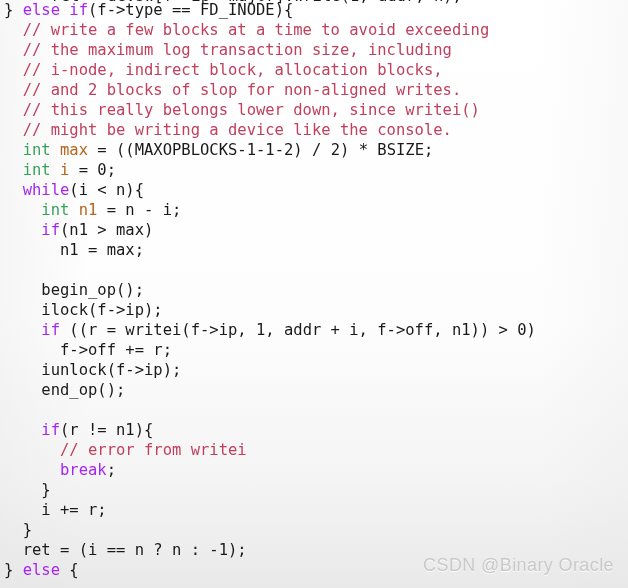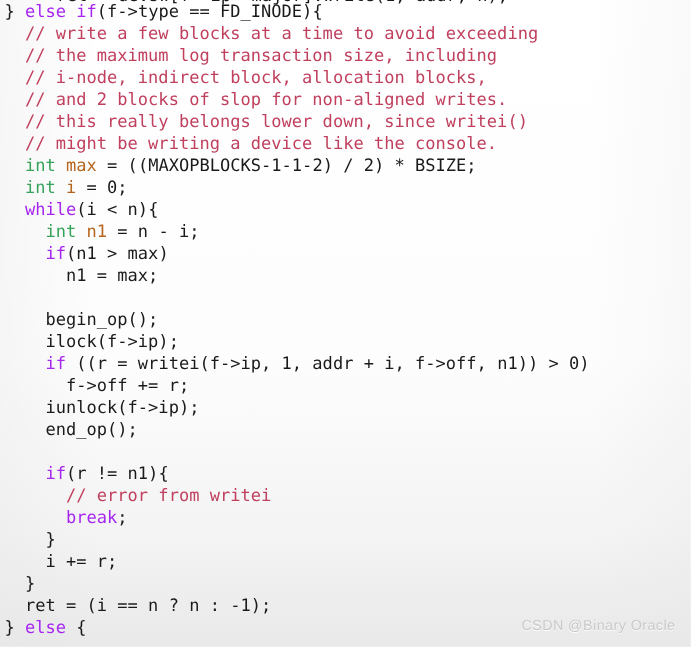--- a/index.html
+++ b/index.html
@@ -89,21 +89,21 @@
     line-height: 20px;
     white-space: pre;
     color: #1a1a1a;
   }
 
   #watermark {
     position: absolute;
     right: 14px;
     bottom: 12px;
     font-family: "Liberation Sans", "DejaVu Sans", sans-serif;
-    font-size: 13px;
+    font-size: 18px;
     letter-spacing: 0.4px;
     color: #c9c9c9;
     text-shadow: 0 1px 0 rgba(255,255,255,0.85);
     z-index: 5;
     user-select: none;
   }
 </style>
 </head>
 <body>
 

